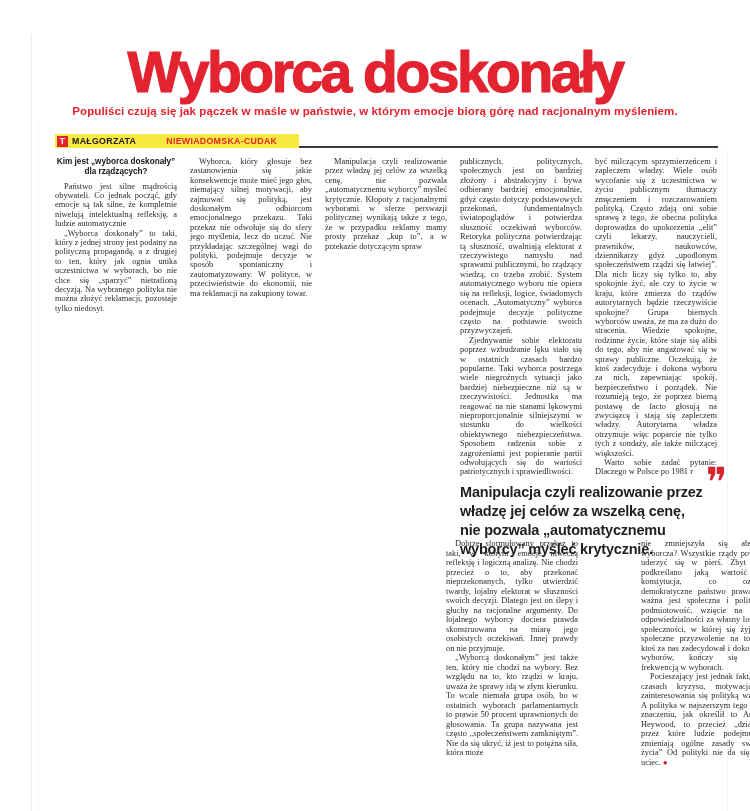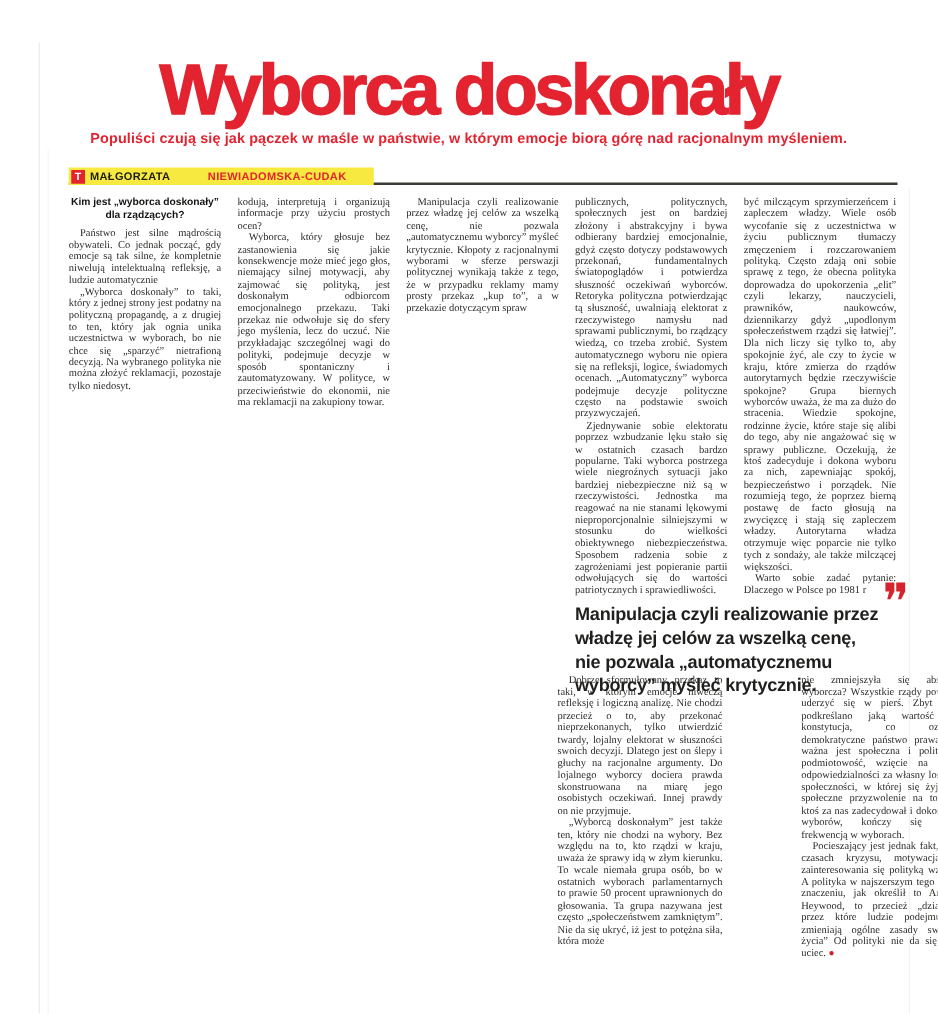--- a/index.html
+++ b/index.html
@@ -69,21 +69,20 @@
     <span class="b-last">NIEWIADOMSKA-CUDAK</span>
   </div>
 
   <div class="cols">
     <div class="col">
       <h2 class="col-h">Kim jest „wyborca doskonały” dla rządzących?</h2>
       <p class="ind">Państwo jest silne mądrością obywateli. Co jednak począć, gdy emocje są tak silne, że kompletnie niwelują intelektualną refleksję, a ludzie automatycznie</p>
       <p class="ind">„Wyborca doskonały” to taki, który z jednej strony jest podatny na polityczną propagandę, a z drugiej to ten, który jak ognia unika uczestnictwa w wyborach, bo nie chce się „sparzyć” nietrafioną decyzją. Na wybranego polityka nie można złożyć reklamacji, pozostaje tylko niedosyt.</p>
     </div>
     <div class="col">
-      <p>kodują, interpretują i organizują informacje przy użyciu prostych ocen?</p>
       <p class="ind">Wyborca, który głosuje bez zastanowienia się jakie konsekwencje może mieć jego głos, niemający silnej motywacji, aby zajmować się polityką, jest doskonałym odbiorcom emocjonalnego przekazu. Taki przekaz nie odwołuje się do sfery jego myślenia, lecz do uczuć. Nie przykładając szczególnej wagi do polityki, podejmuje decyzje w sposób spontaniczny i zautomatyzowany. W polityce, w przeciwieństwie do ekonomii, nie ma reklamacji na zakupiony towar.</p>
     </div>
     <div class="col">
       <p class="ind">Manipulacja czyli realizowanie przez władzę jej celów za wszelką cenę, nie pozwala „automatycznemu wyborcy” myśleć krytycznie. Kłopoty z racjonalnymi wyborami w sferze perswazji politycznej wynikają także z tego, że w przypadku reklamy mamy prosty przekaz „kup to”, a w przekazie dotyczącym spraw</p>
     </div>
     <div class="col">
       <p>publicznych, politycznych, społecznych jest on bardziej złożony i abstrakcyjny i bywa odbierany bardziej emocjonalnie, gdyż często dotyczy podstawowych przekonań, fundamentalnych światopoglądów i potwierdza słuszność oczekiwań wyborców. Retoryka polityczna potwierdzając tą słuszność, uwalniają elektorat z rzeczywistego namysłu nad sprawami publicznymi, bo rządzący wiedzą, co trzeba zrobić. System automatycznego wyboru nie opiera się na refleksji, logice, świadomych ocenach. „Automatyczny” wyborca podejmuje decyzje polityczne często na podstawie swoich przyzwyczajeń.</p>
       <p class="ind">Zjednywanie sobie elektoratu poprzez wzbudzanie lęku stało się w ostatnich czasach bardzo popularne. Taki wyborca postrzega wiele niegroźnych sytuacji jako bardziej niebezpieczne niż są w rzeczywistości. Jednostka ma reagować na nie stanami lękowymi nieproporcjonalnie silniejszymi w stosunku do wielkości obiektywnego niebezpieczeństwa. Sposobem radzenia sobie z zagrożeniami jest popieranie partii odwołujących się do wartości patriotycznych i sprawiedliwości.</p>
     </div>
     <div class="col">

